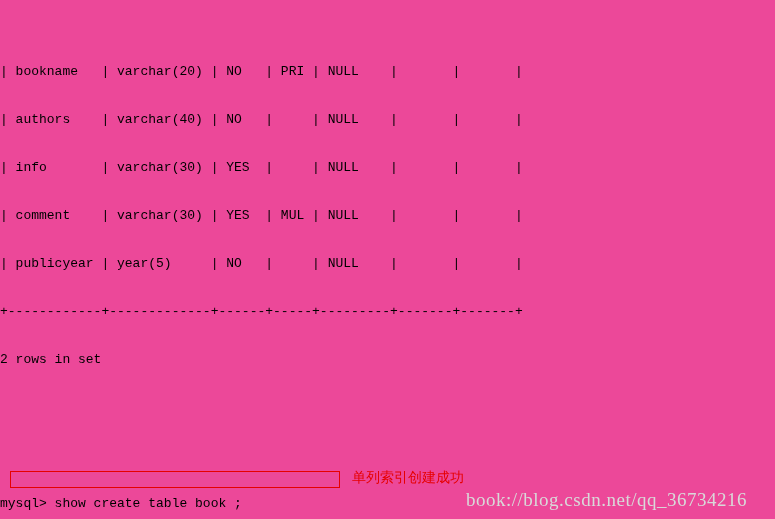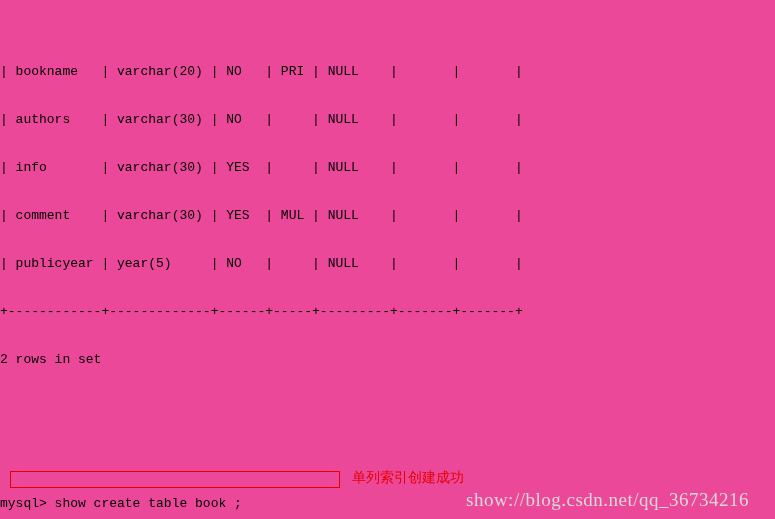--- a/index.html
+++ b/index.html
@@ -73,21 +73,21 @@
     z-index: 4;
   }
 </style>
 </head>
 <body>
 
 <div id="terminal">
 
   
   <div class="ln">| bookname   | varchar(20) | NO   | PRI | NULL    |       |       |</div>
-  <div class="ln">| authors    | varchar(30) | NO   |     | NULL    |       |       |</div>
+  <div class="ln">| authors    | varchar(40) | NO   |     | NULL    |       |       |</div>
   <div class="ln">| info       | varchar(30) | YES  |     | NULL    |       |       |</div>
   <div class="ln">| comment    | varchar(30) | YES  | MUL | NULL    |       |       |</div>
   <div class="ln">| publicyear | year(5)     | NO   |     | NULL    |       |       |</div>
   <div class="ln">+------------+-------------+------+-----+---------+-------+-------+</div>
   <div class="ln">2 rows in set</div>
 
   <div class="ln"></div>
 
   
   <div class="ln">mysql&gt; show create table book ;</div>
@@ -133,13 +133,13 @@
 
   
   
 
 </div>
 
 <div id="redbox"></div>
 
 <div id="annotation">单列索引创建成功</div>
 
-<div id="watermark">show://blog.csdn.net/qq_36734216</div>
+<div id="watermark">book://blog.csdn.net/qq_36734216</div>
 
 </body></html>

